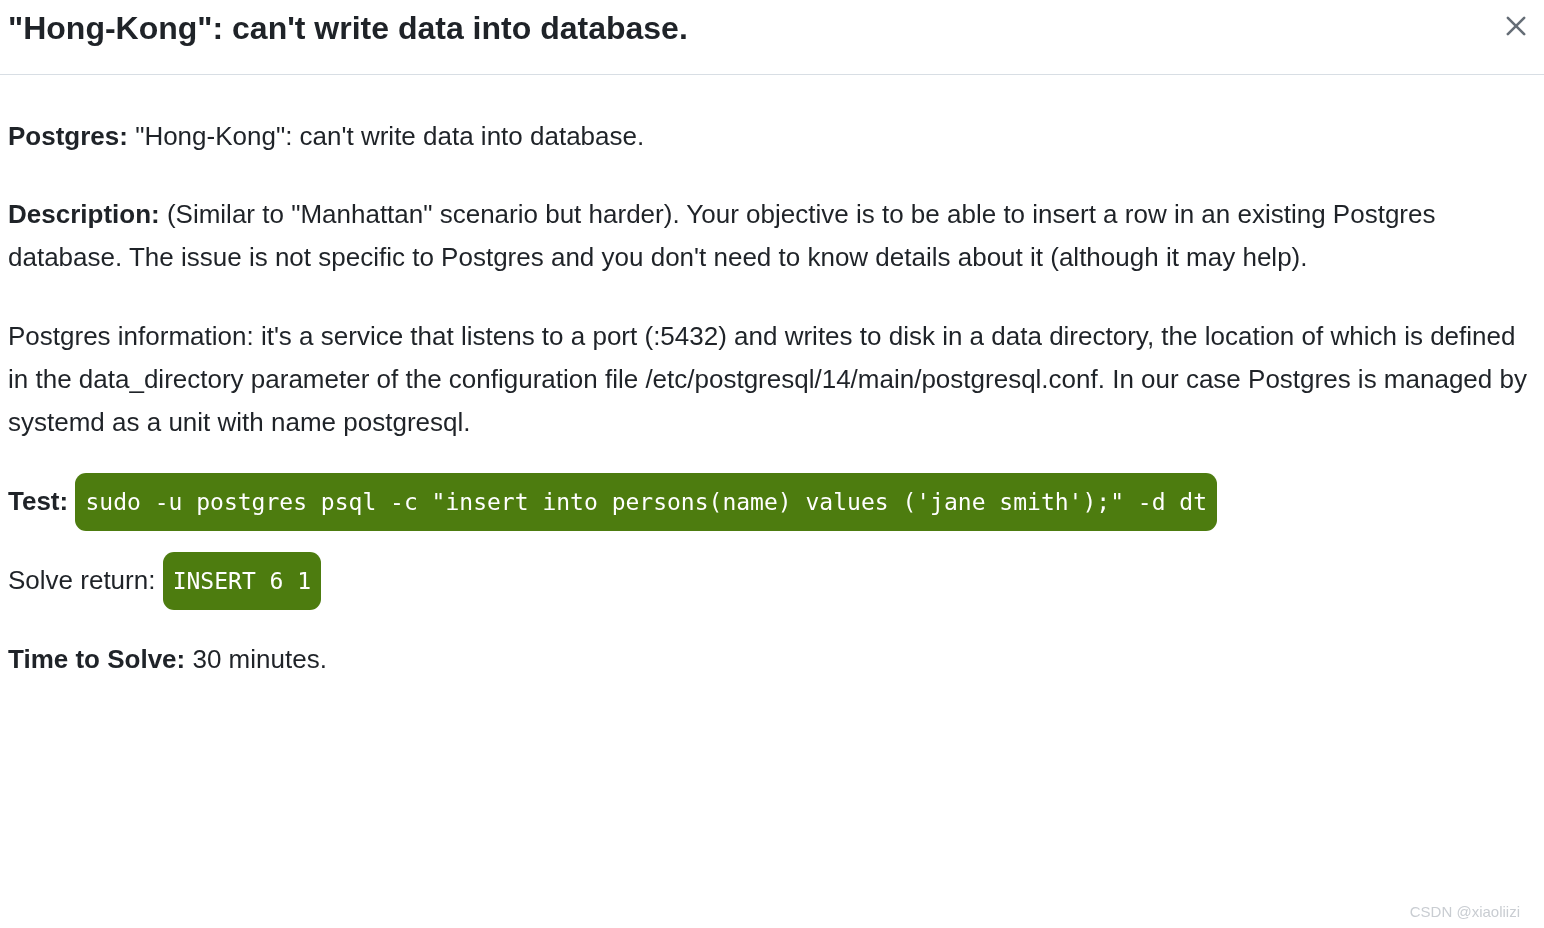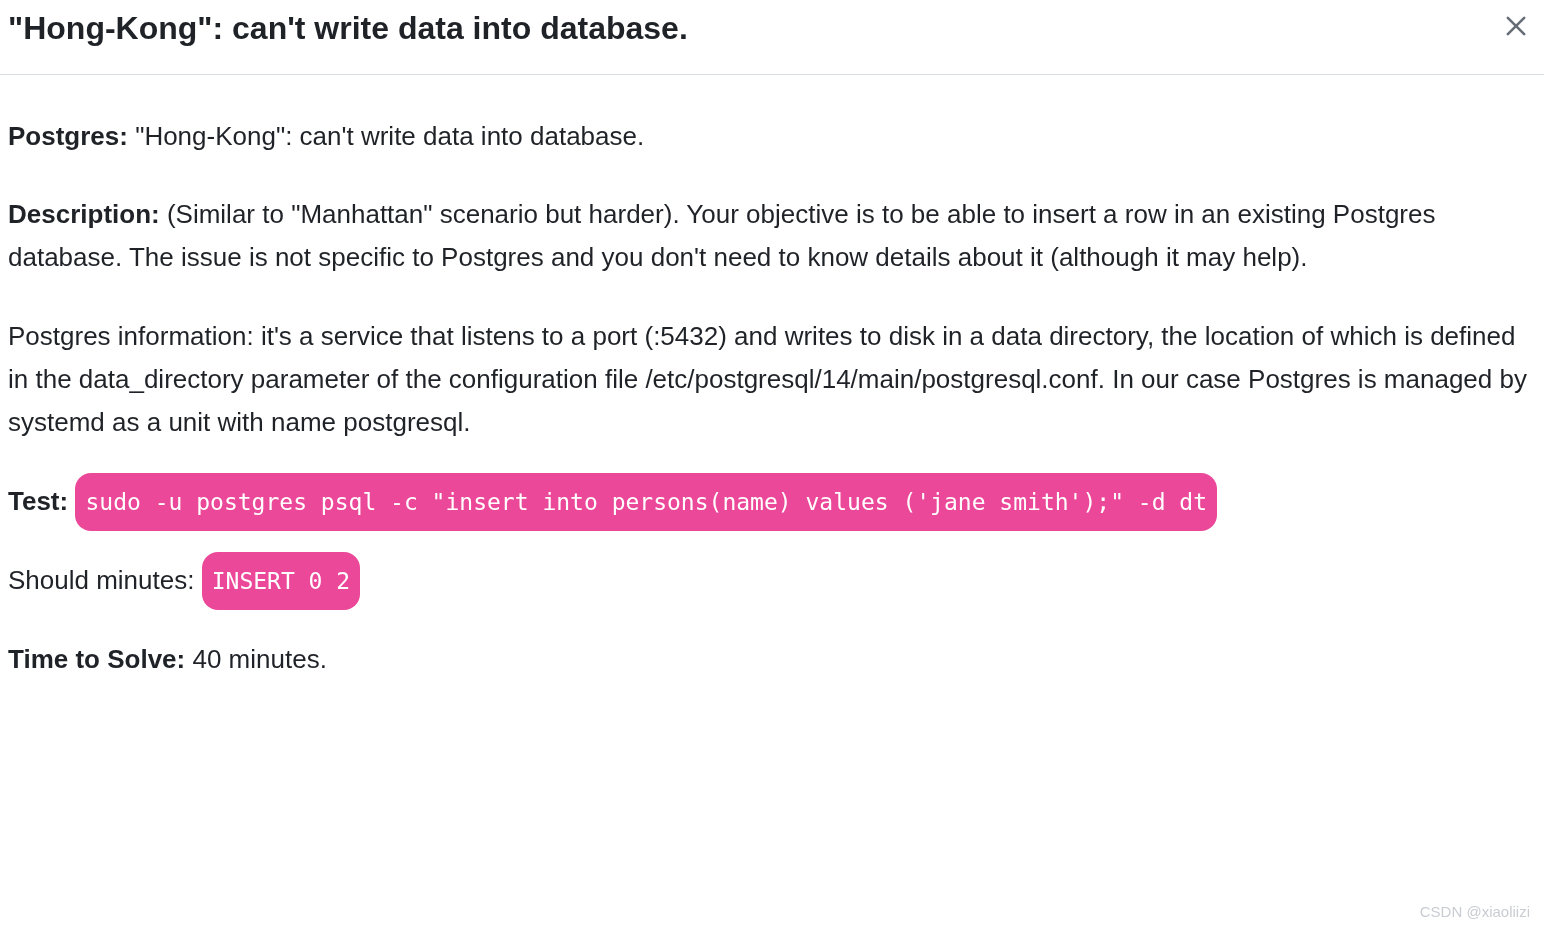--- a/index.html
+++ b/index.html
@@ -48,31 +48,31 @@
     .content p {
       margin-bottom: 36px;
     }
     .label {
       font-weight: 600;
     }
     .italic {
     }
     code {
       font-family: ui-monospace, SFMono-Regular, "SF Mono", Menlo, Consolas, monospace;
-      background: #ec4899;
+      background: #4d7c0f;
       color: #ffffff;
       padding: 16px 10px;
-      border-radius: 16px;
+      border-radius: 11px;
       font-size: 23px;
       white-space: nowrap;
     }
     .watermark {
       position: absolute;
       bottom: 8px;
-      right: 14px;
+      right: 24px;
       font-size: 15px;
       color: #c9cdd2;
       font-family: Arial, sans-serif;
     }
   </style>
 </head>
 <body>
 
 <div class="header">
   <h1 class="title">"Hong-Kong": can't write data into database.</h1>
@@ -97,22 +97,22 @@
 
   <p>
     <span>Postgres information: it's a service that listens to a port (:5432) and writes to disk in a data directory, the location of which is defined in the </span><span class="italic">data_directory</span><span> parameter of the configuration file </span><span class="italic">/etc/postgresql/14/main/postgresql.conf</span><span>. In our case Postgres is managed by </span><span class="italic">systemd</span><span> as a unit with name </span><span class="italic">postgresql</span><span>.</span>
   </p>
 
   <p>
     <span class="label">Test:</span> <code>sudo -u postgres psql -c "insert into persons(name) values ('jane smith');" -d dt</code>
   </p>
 
   <p>
-    <span>Should minutes:</span> <code>INSERT 0 2</code>
+    <span>Solve return:</span> <code>INSERT 6 1</code>
   </p>
 
   <p>
-    <span class="label">Time to Solve:</span><span> 40 minutes.</span>
+    <span class="label">Time to Solve:</span><span> 30 minutes.</span>
   </p>
 
 </div>
 
 <div class="watermark">CSDN @xiaoliizi</div>
 
 </body></html>

